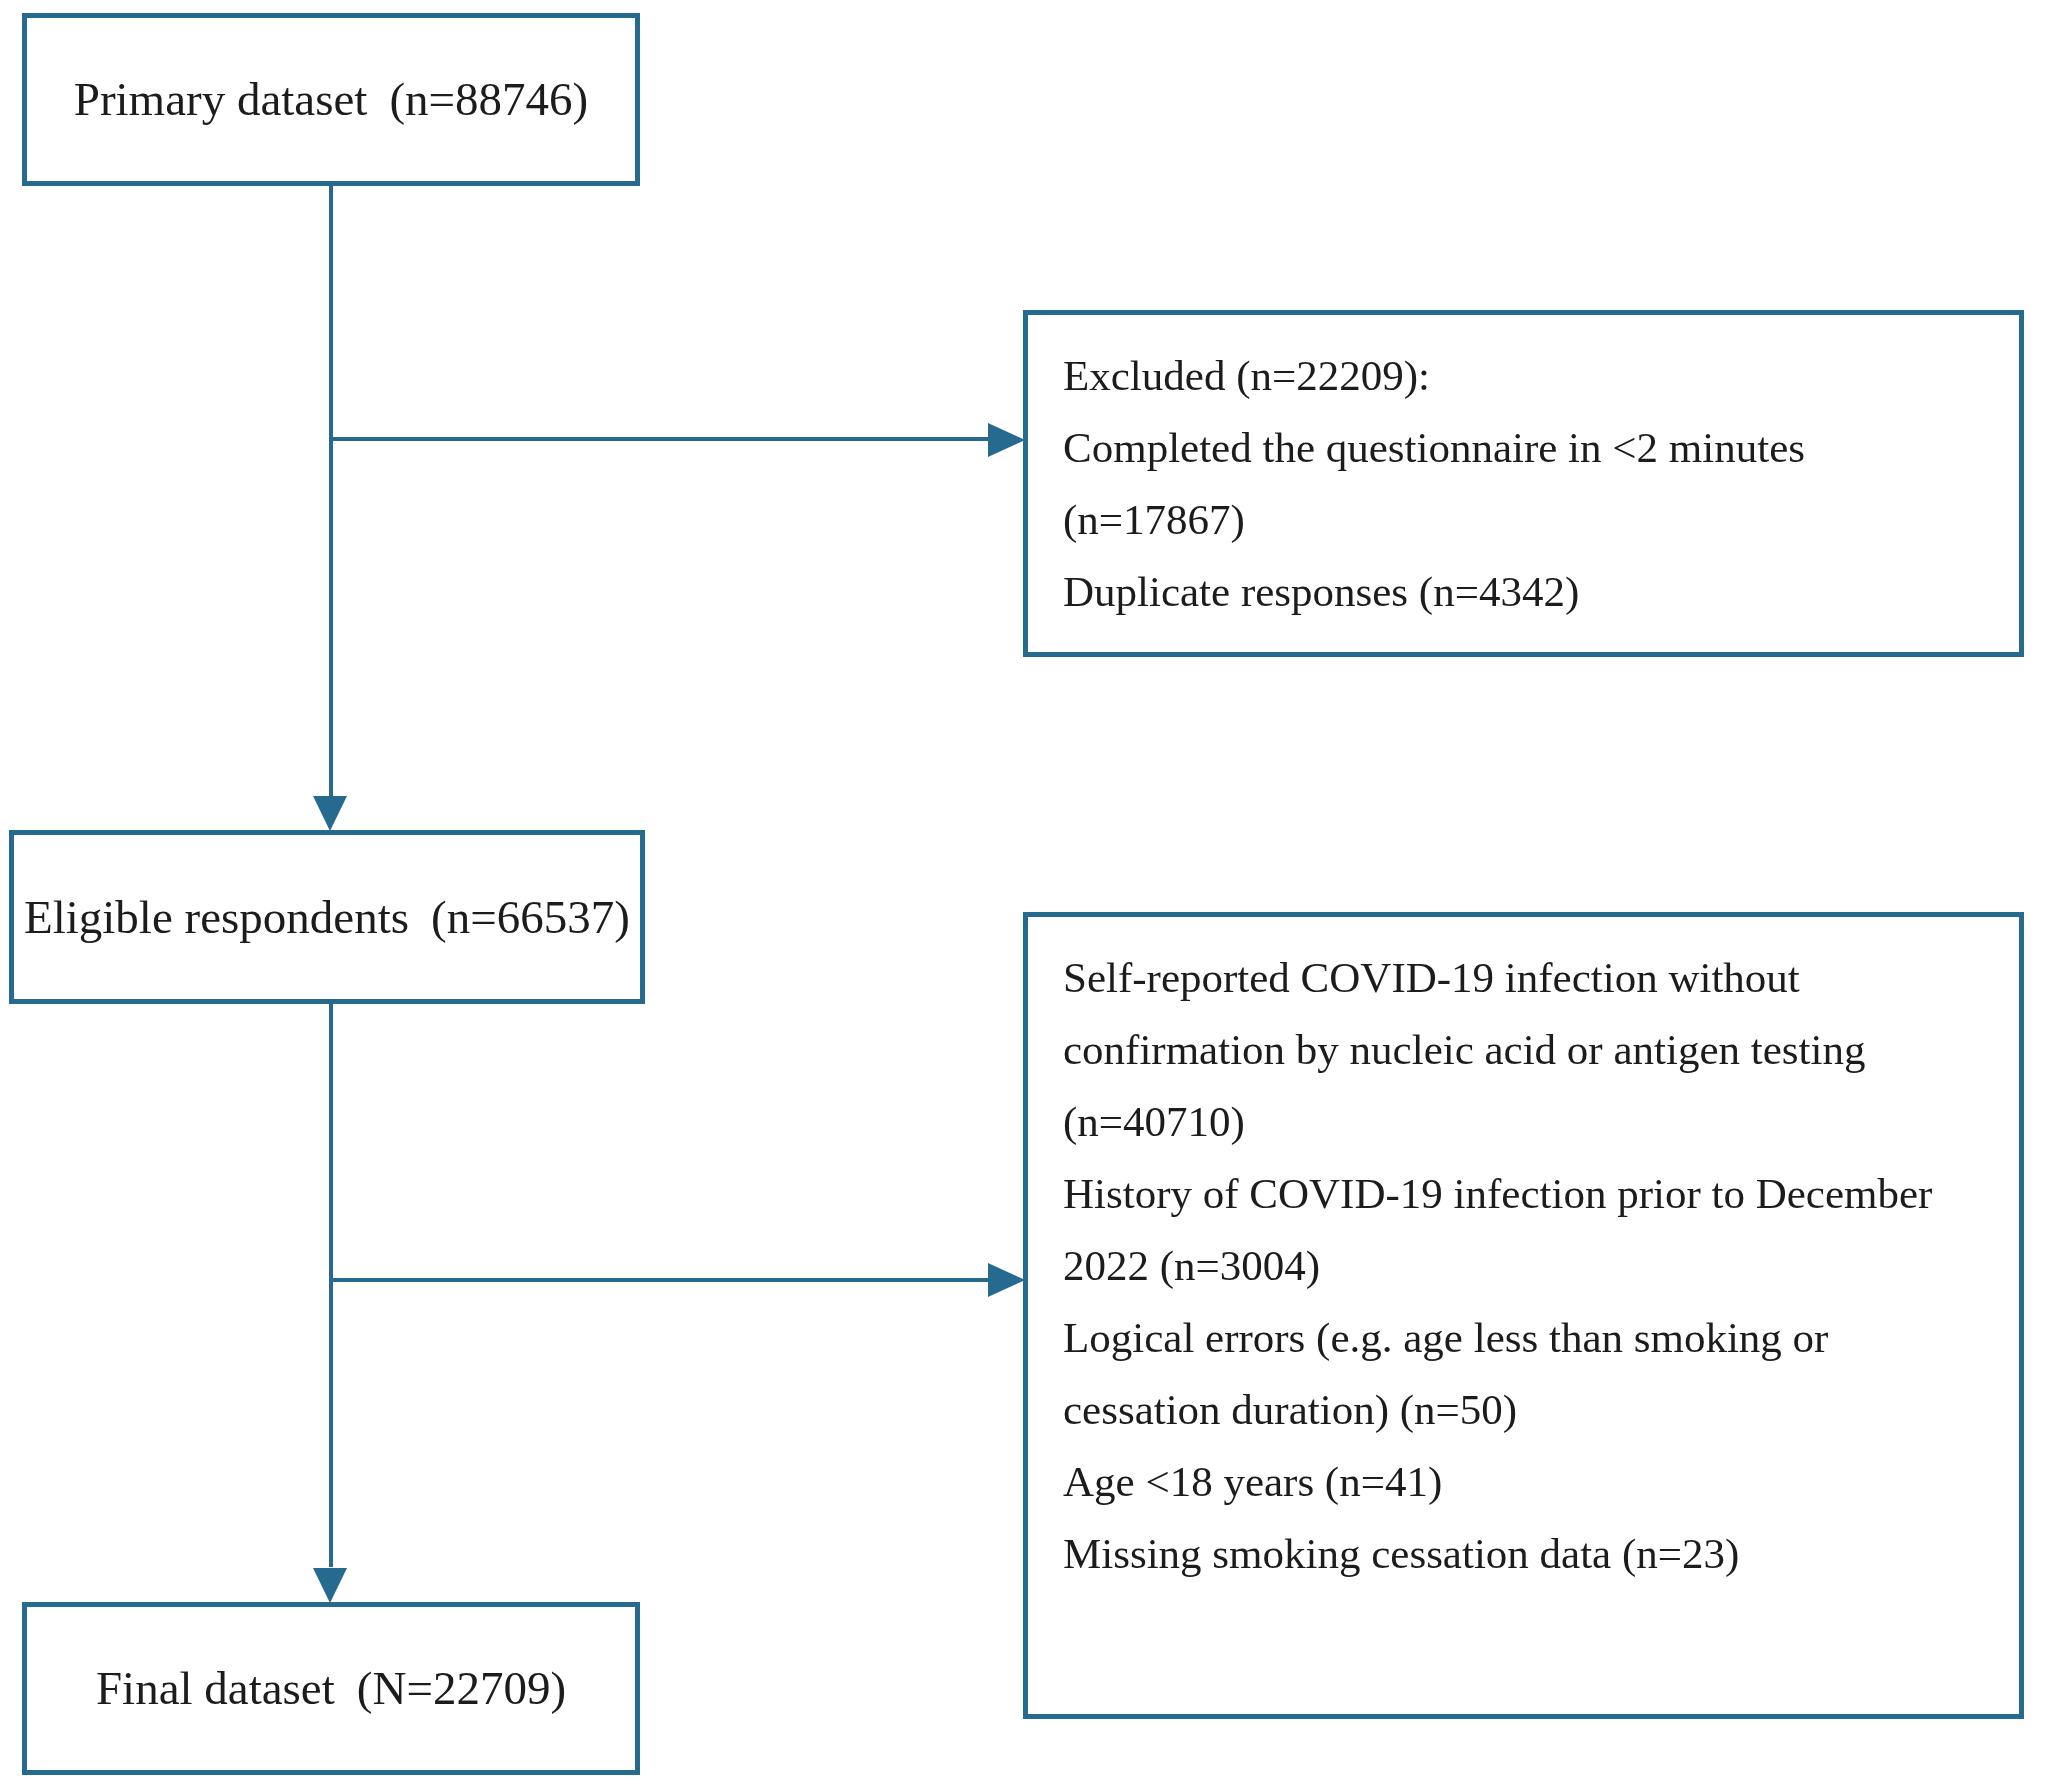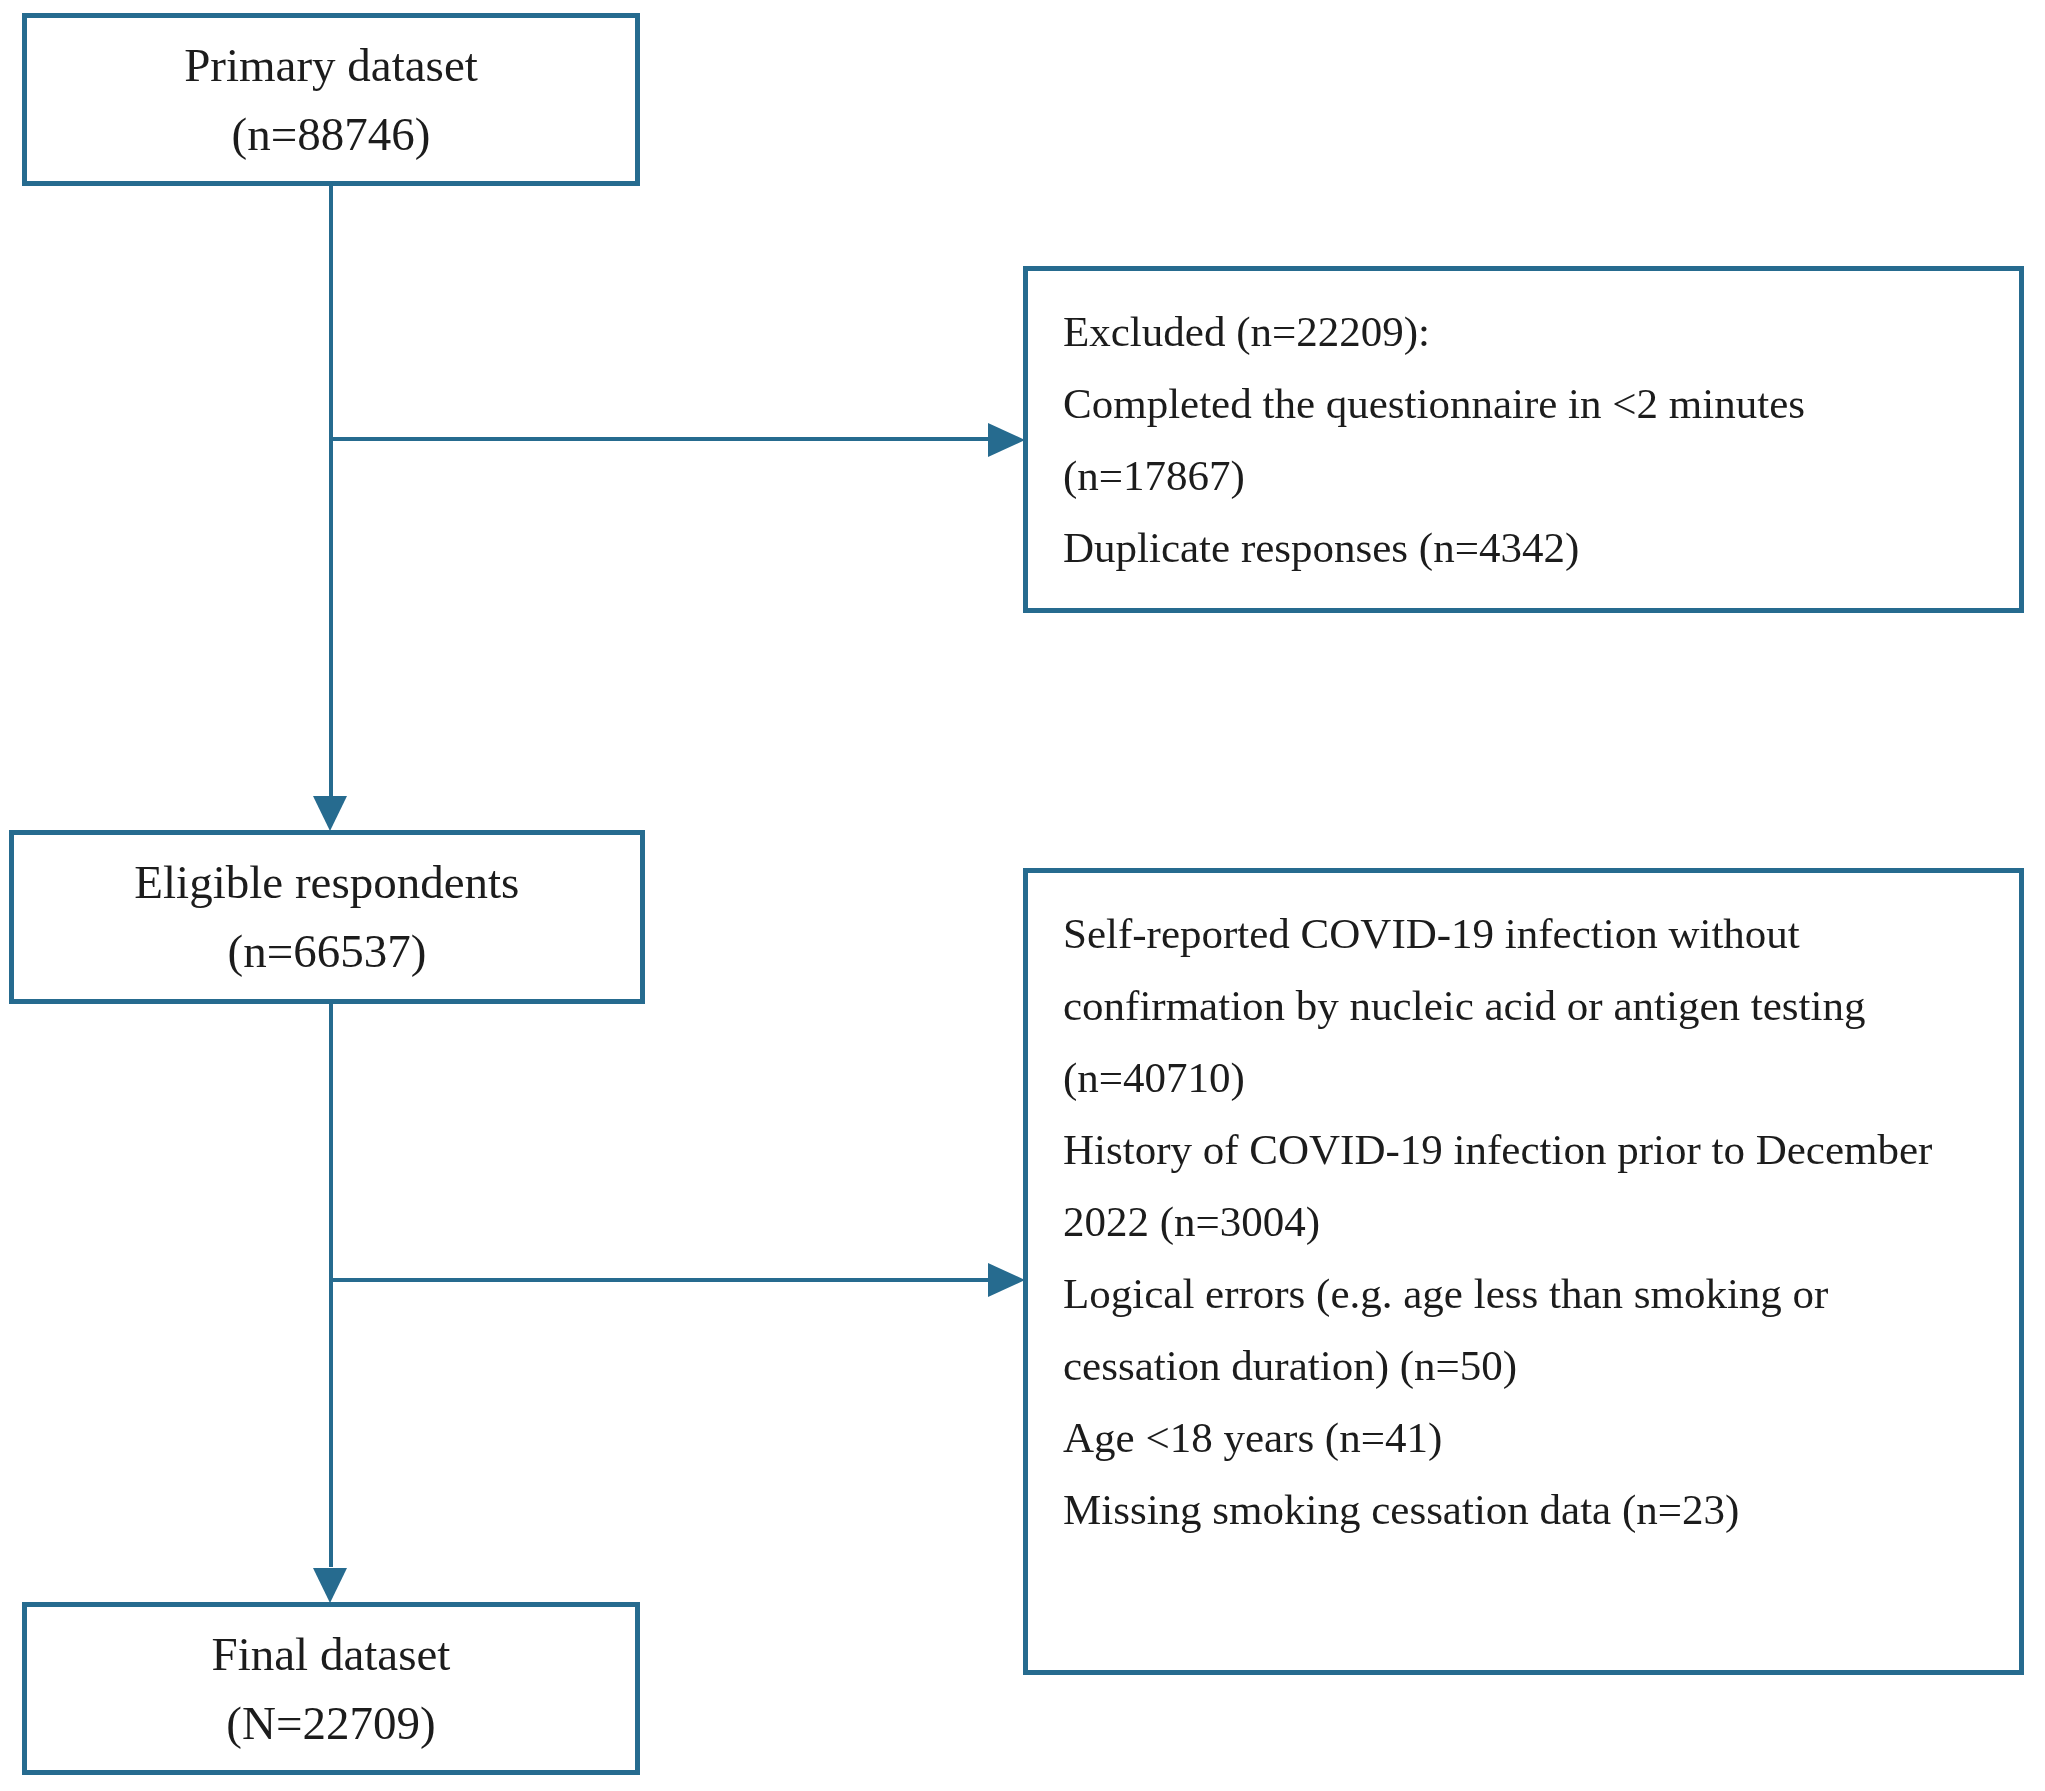--- a/index.html
+++ b/index.html
@@ -16,30 +16,31 @@
     color:var(--text);
     overflow:hidden;
   }
   .node{
     position:absolute;
     box-sizing:border-box;
     border:5.9px solid var(--accent);
     background:var(--bg);
   }
   .stage{
-    display:flex;flex-direction:column;
+    display:flex;flex-direction:row;
     align-items:center;justify-content:center;
     gap:22px;
     font-size:47px;
     line-height:1.0;
     text-align:center;
   }
   .excl{
     padding:25px 34px 14.8px 35px;
     font-size:43px;
+    margin-top:44px;
   }
   .excl .line{
     display:block;
     height:72px;
     line-height:72px;
     white-space:nowrap;
     text-align:left;
   }
   .connector{
     position:absolute;

